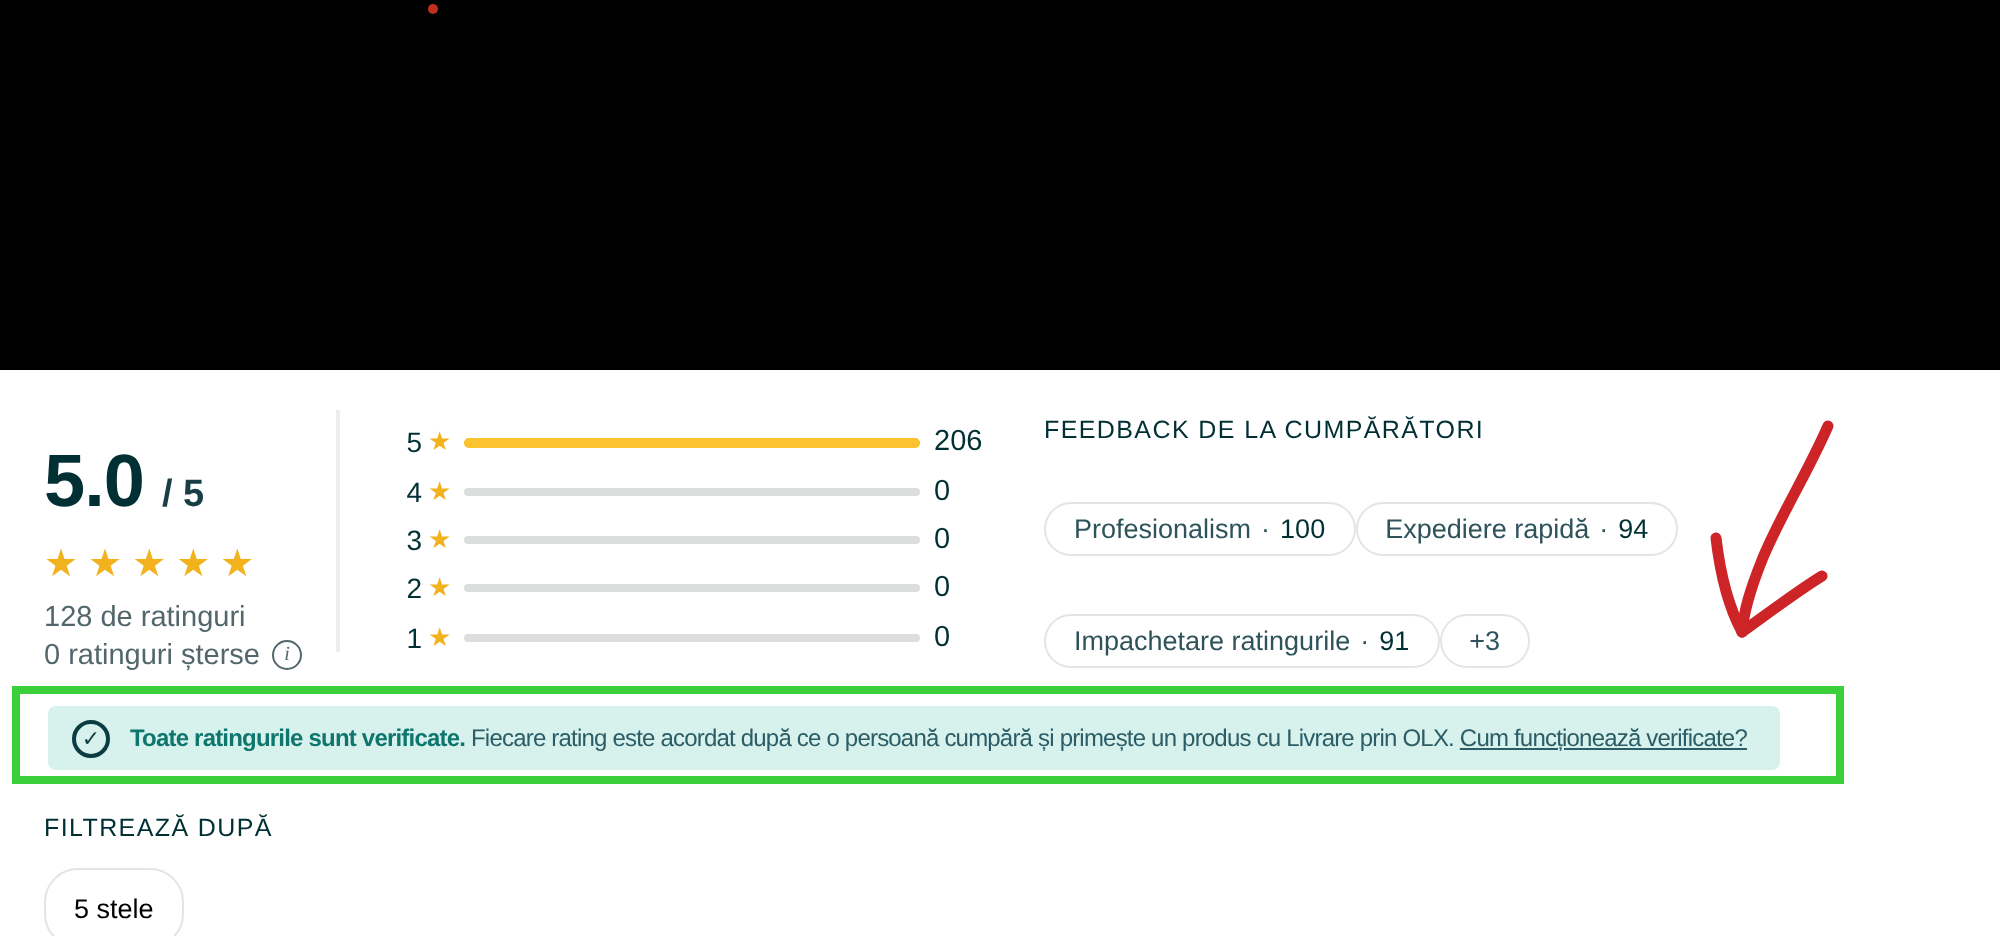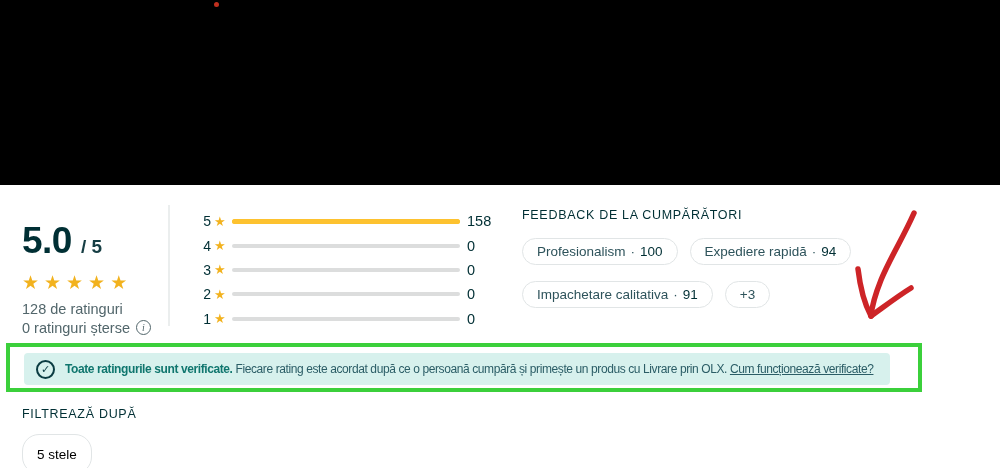--- a/index.html
+++ b/index.html
@@ -65,21 +65,21 @@
     background: #fdc22f; border-radius: 3px;
   }
   .bar-count { margin-left: 7px; font-size: 14.5px; color: #002f34; }
 
   
   .feedback { position: absolute; left: 522px; top: 208px; }
   .section-title {
     font-size: 12.5px; font-weight: normal; letter-spacing: 0.7px;
     color: #002f34;
   }
-  .pill-row { display: flex; gap: 12px; margin-top: 16px; }
+  .pill-row { display: flex; gap: 0; margin-top: 29px; }
   .pill, .more-chip, .chip {
     display: inline-flex; align-items: center;
     height: 27px; padding: 0 14px;
     border: 1px solid #e1e5e6; border-radius: 18px;
     background: #ffffff; font-size: 13.5px; color: #2e535b;
     cursor: pointer; white-space: nowrap;
     font-family: "Liberation Sans", sans-serif;
   }
   .pill b { color: #002f34; font-weight: normal; }
   .pill .sep { margin: 0 5px; color: #2e535b; }
@@ -147,21 +147,21 @@
 
   <div class="vdivider"></div>
 
   <section class="bars">
     <div class="bar-row">
       <span class="bar-label">5</span>
       <span class="mini-star">★</span>
       <span class="track">
           <span class="fill" style="width: 100%;"></span>
         </span>
-      <span class="bar-count">158</span>
+      <span class="bar-count">206</span>
     </div>
     <div class="bar-row">
       <span class="bar-label">4</span>
       <span class="mini-star">★</span>
       <span class="track">
           <span class="fill" style="width: 0%;"></span>
         </span>
       <span class="bar-count">0</span>
     </div>
     <div class="bar-row">
@@ -199,21 +199,21 @@
         <b>100</b>
       </button>
       <button class="pill">
         <span>Expediere rapidă</span>
         <span class="sep">·</span>
         <b>94</b>
       </button>
     </div>
     <div class="pill-row">
       <button class="pill">
-        <span>Impachetare calitativa</span>
+        <span>Impachetare ratingurile</span>
         <span class="sep">·</span>
         <b>91</b>
       </button>
       <button class="more-chip">+3</button>
     </div>
   </section>
 
   <div class="banner">
     <span class="check-icon">✓</span>
     <p class="banner-text">

